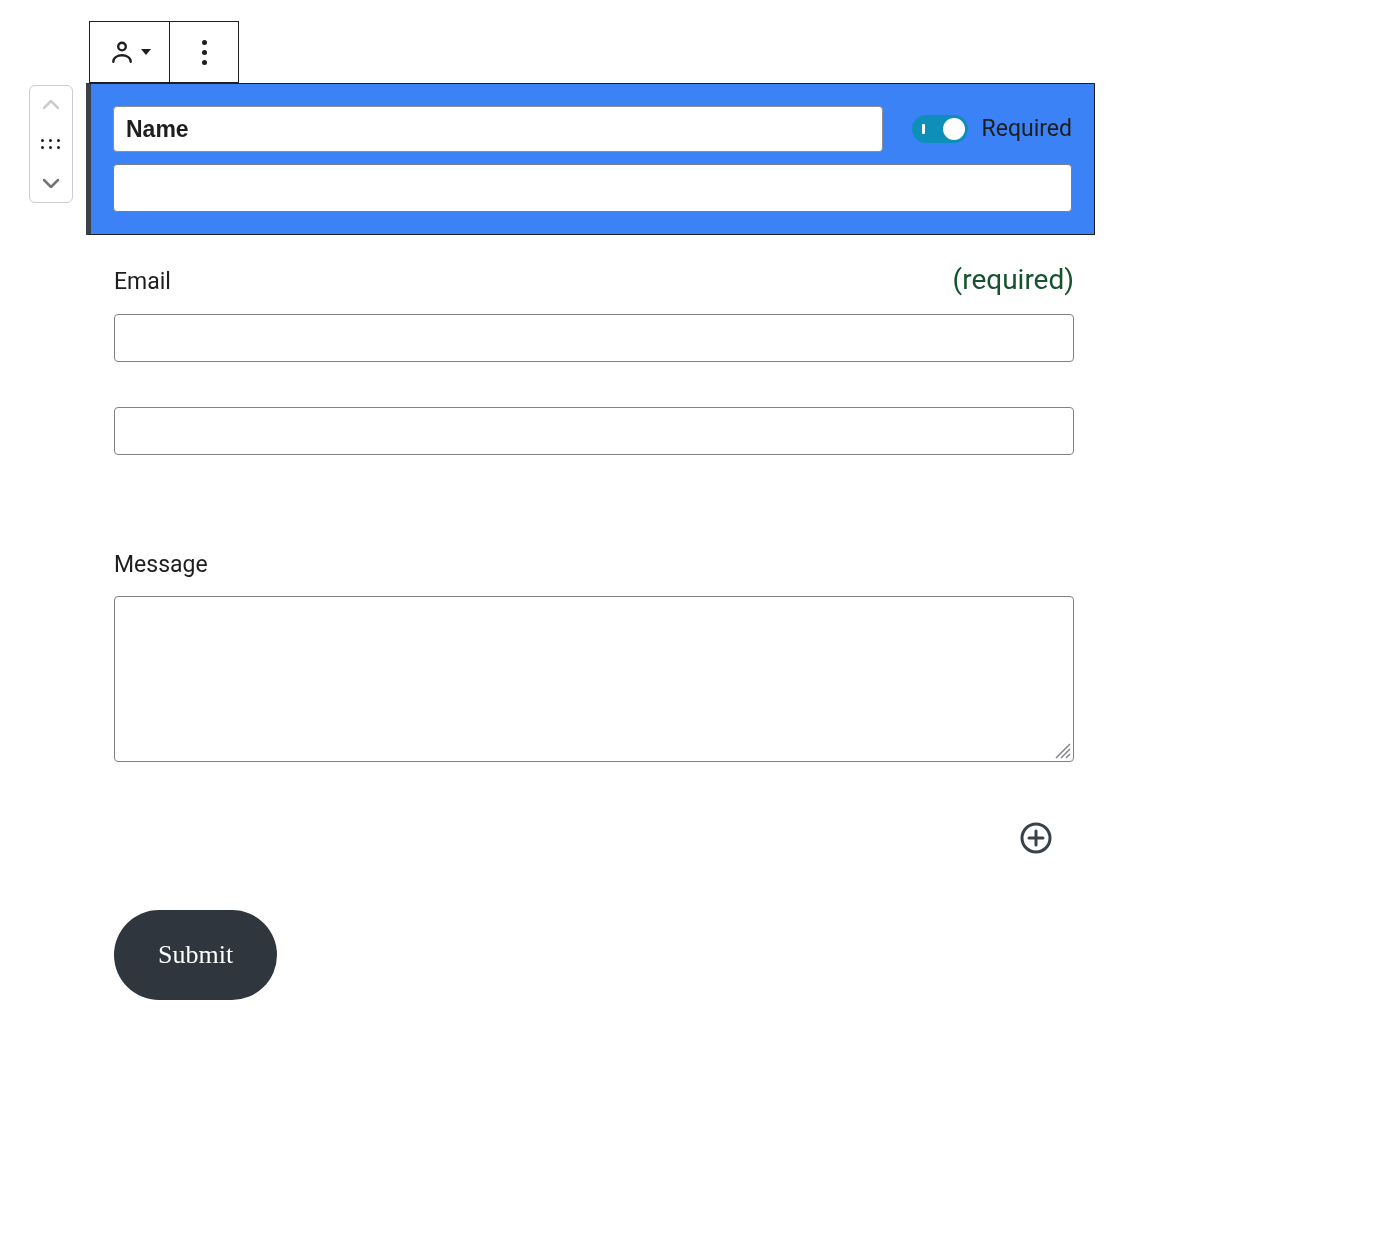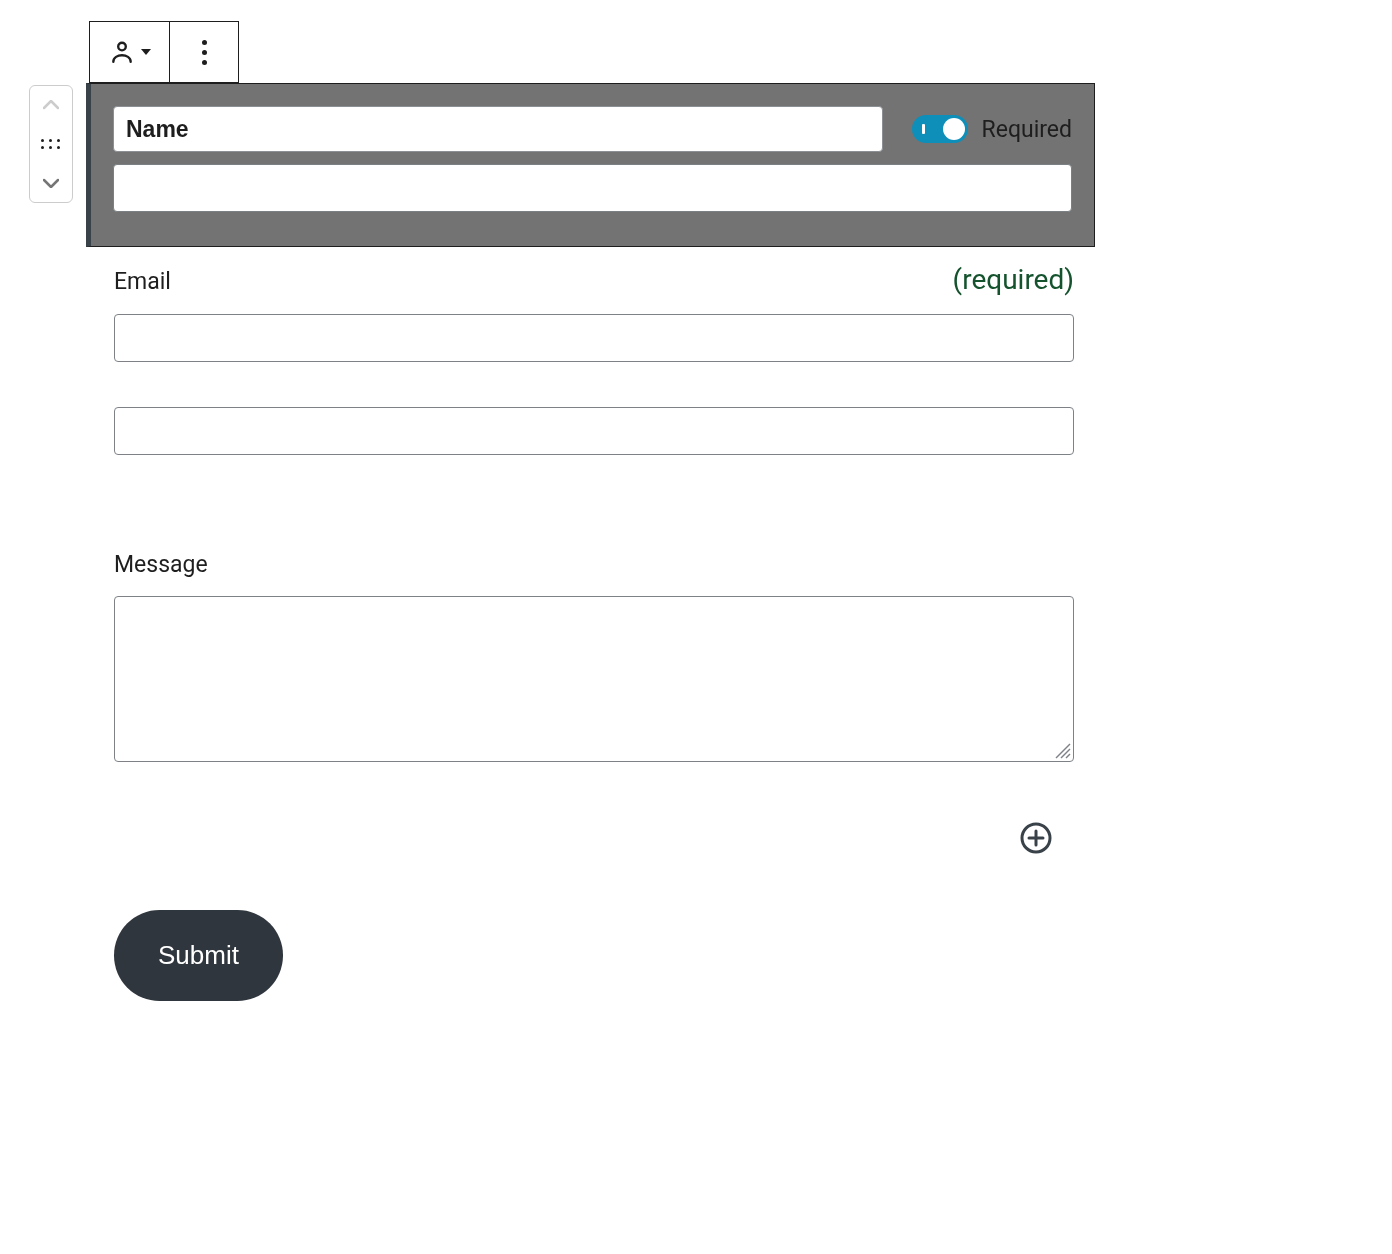--- a/index.html
+++ b/index.html
@@ -80,43 +80,42 @@
   .dots3v span { width: 5px; height: 5px; background: #1e1e1e; border-radius: 50%; }
 
   
   .selected-block {
     position: absolute;
     left: 86px;
     top: 83px;
     width: 1009px;
     border: 1px solid #1e1e1e;
     border-left: 5px solid #3a4249;
-    padding: 22px 22px 34px 22px;
-    background: #737373;
+    padding: 22px 22px 22px 22px;
+    background: #3b82f6;
   }
   .label-row {
     display: flex;
     align-items: center;
     gap: 28px;
     margin-bottom: 12px;
   }
   .label-input {
     flex: 0 0 770px;
     height: 46px;
     border: 1px solid #8c8f94;
     border-radius: 4px;
     padding: 0 12px;
     font-size: 23px;
     font-weight: 600;
     color: #1e1e1e;
     outline: none;
   }
   .toggle-wrap {
     display: flex;
-    align-items: center;
     gap: 14px;
     margin-left: auto;
   }
   .toggle {
     width: 56px;
     height: 28px;
     background: #0d8fba;
     border-radius: 14px;
     position: relative;
     cursor: pointer;
@@ -209,21 +208,21 @@
   }
 
   
   .submit-btn {
     position: absolute;
     left: 114px;
     top: 910px;
     background: #2f363d;
     color: #fff;
     font-size: 26px;
-    font-family: Liberation Sans, sans-serif;
+    font-family: Liberation Serif, serif;
     padding: 30px 44px;
     border: none;
     border-radius: 48px;
     cursor: pointer;
   }
 </style>
 </head>
 <body>
 
 <div class="block-movers">

